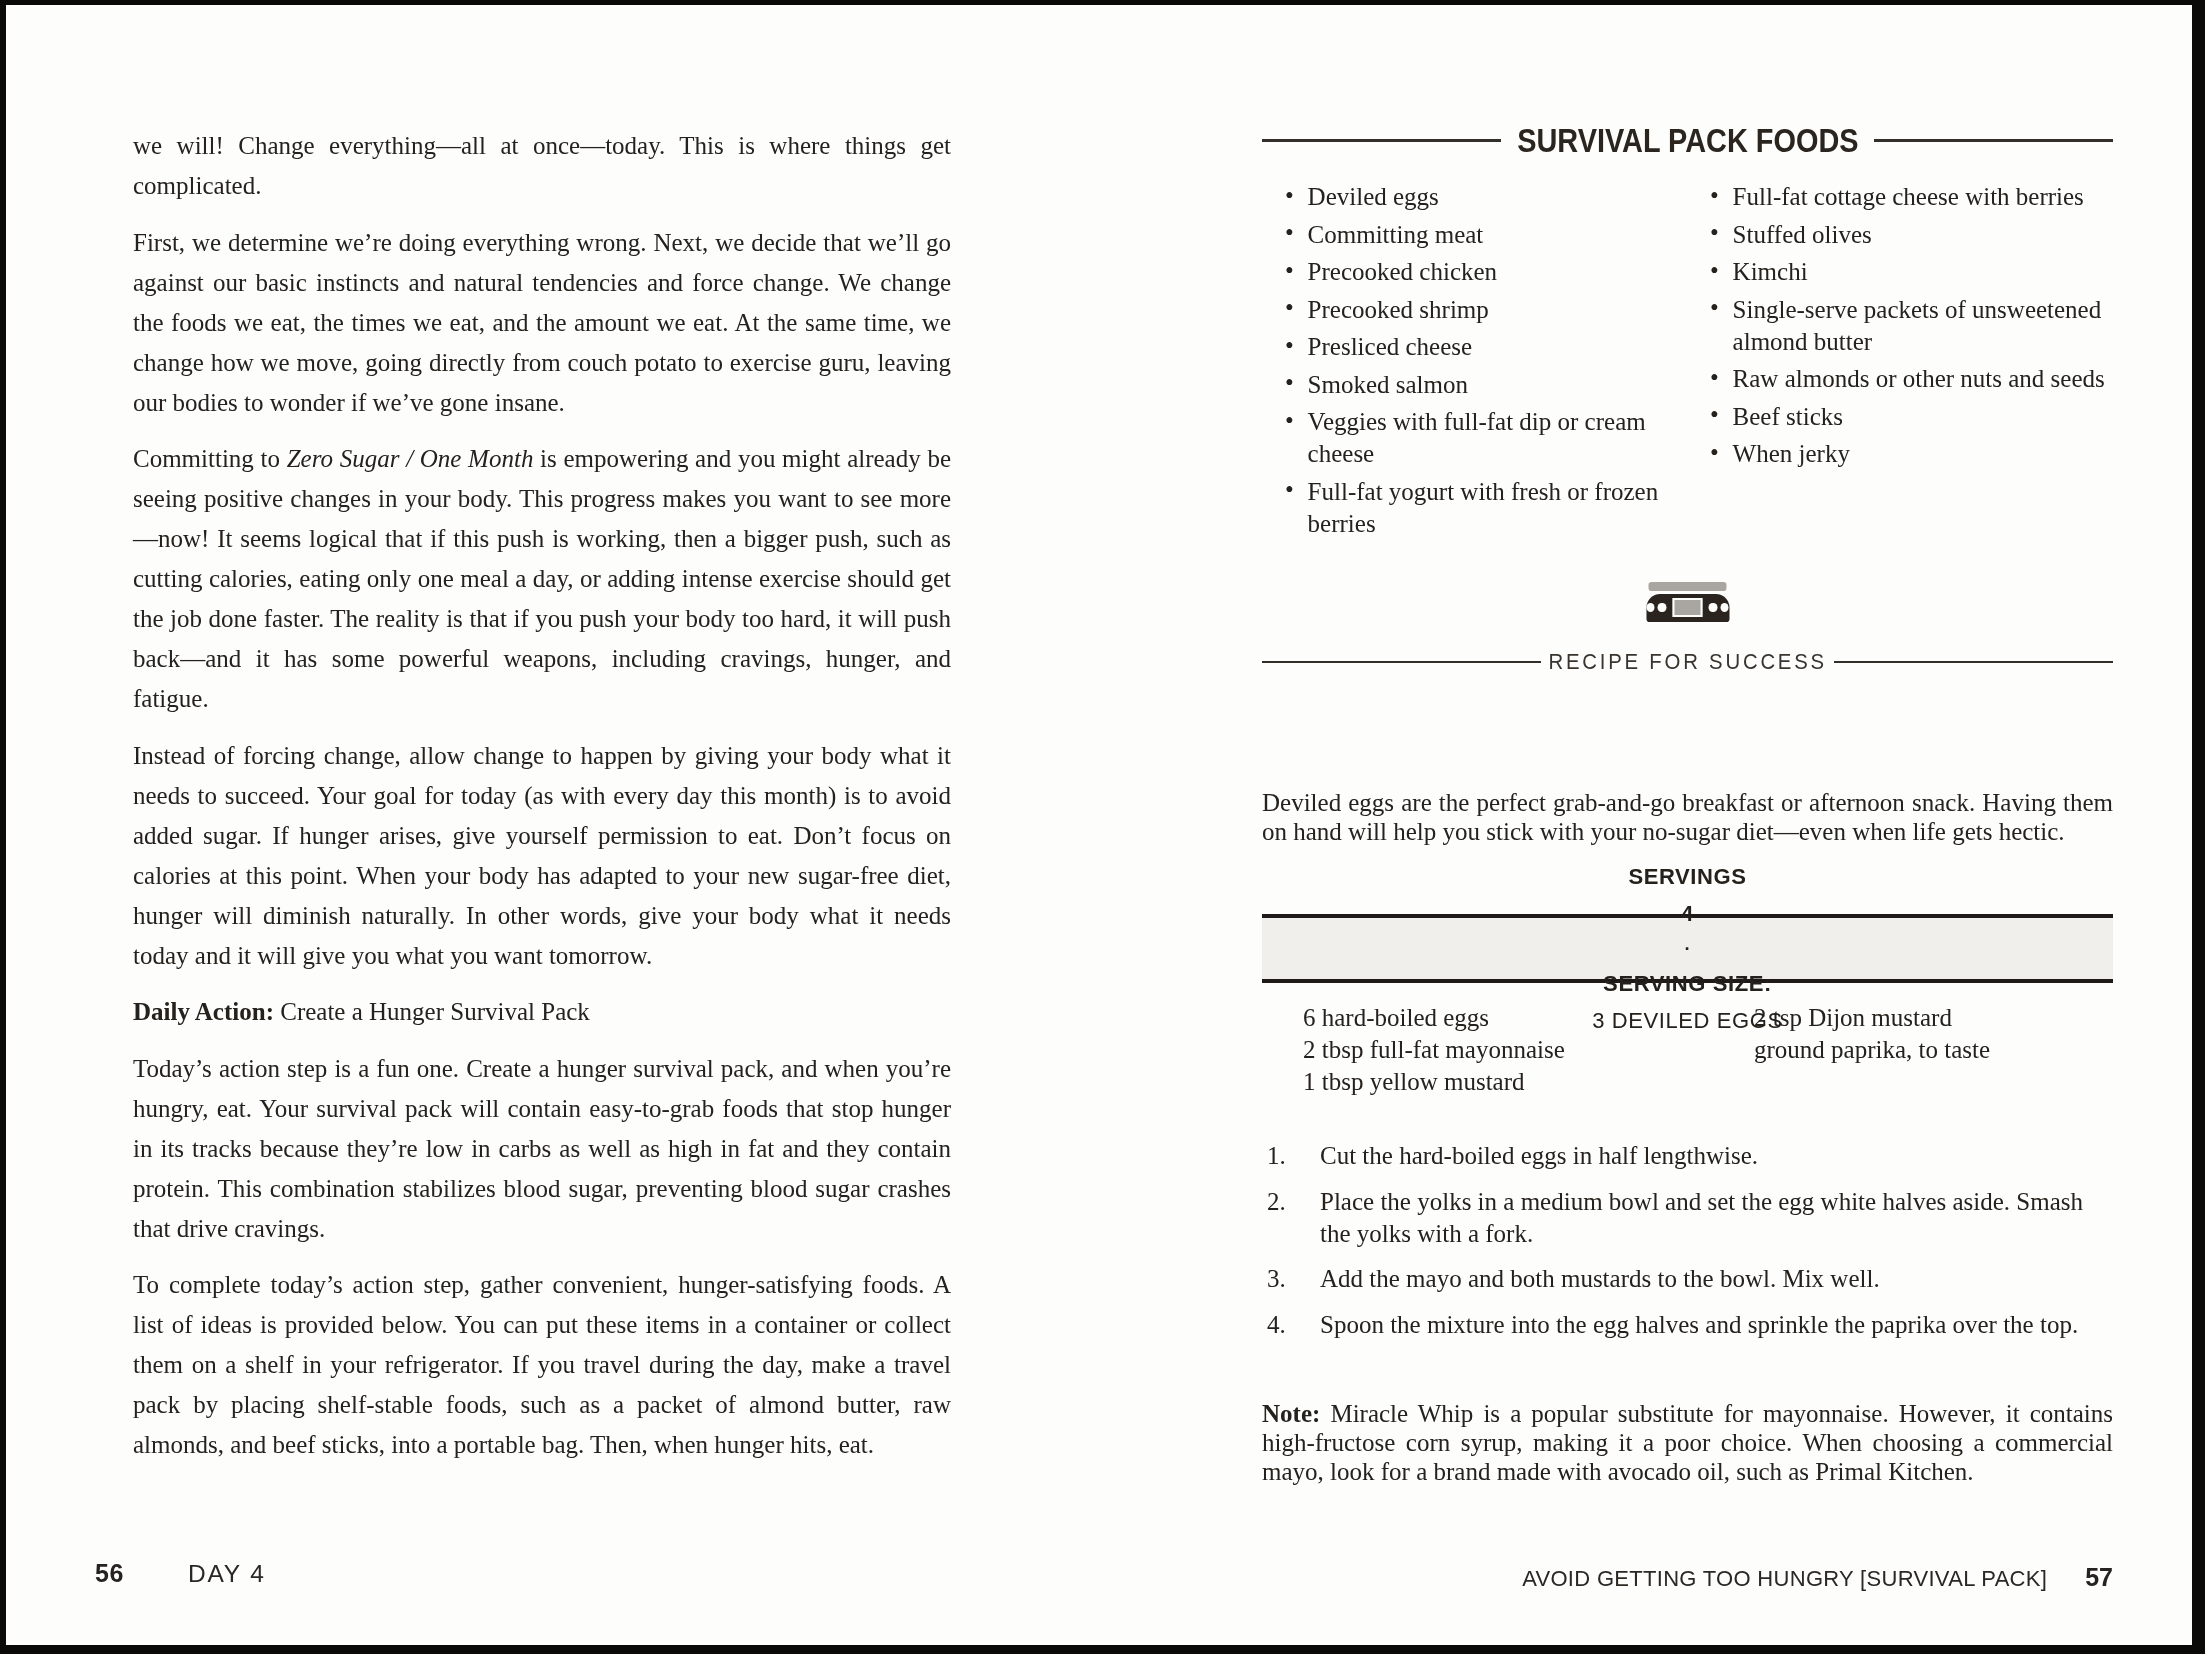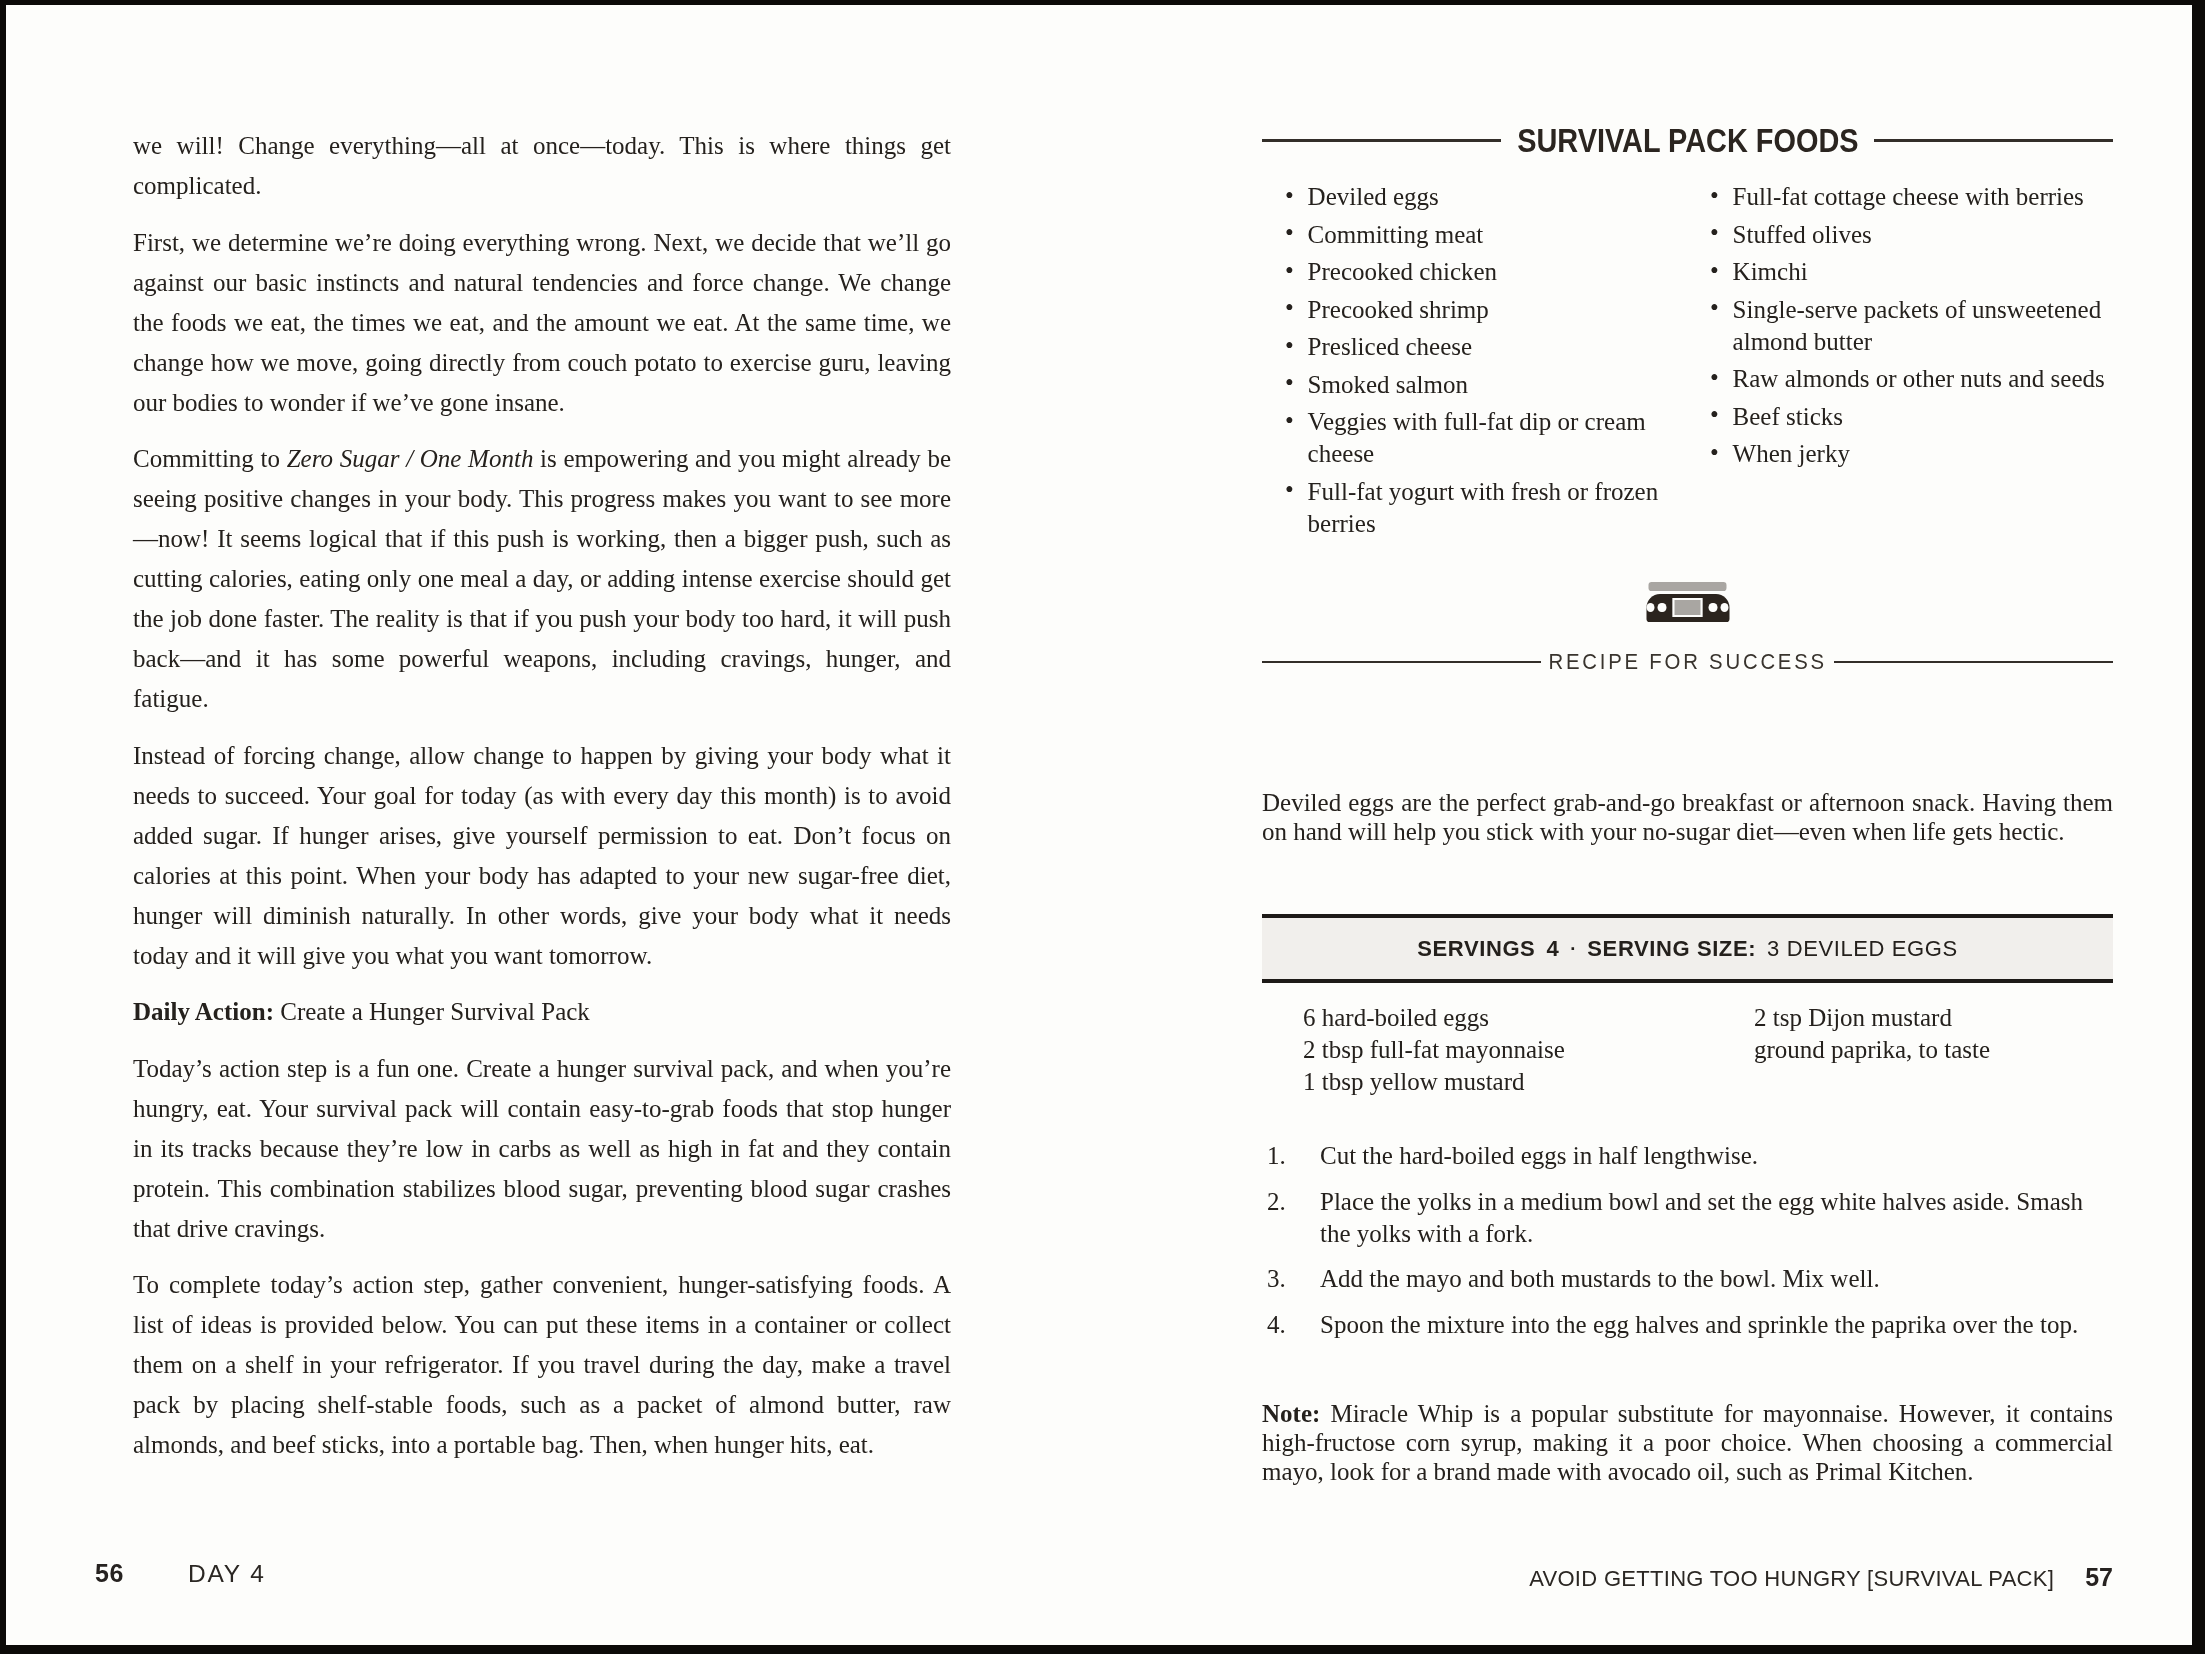--- a/index.html
+++ b/index.html
@@ -49,21 +49,21 @@
   .recipe-title{position:absolute;top:703px;left:0;right:0;text-align:center;}
   .recipe-title span{display:inline-block;font-family:"Liberation Sans","DejaVu Sans",sans-serif;
       font-weight:bold;font-size:57px;line-height:67px;color:#2b241e;white-space:nowrap;
       transform:scaleX(0.72);}
 
   .recipe-desc{position:absolute;top:788px;left:0;right:0;font-size:25px;line-height:29px;text-align:justify;}
 
   .servings-bar{position:absolute;top:914px;left:0;right:0;height:61px;background:#f1efec;
       border-top:4.3px solid #1d1a17;border-bottom:4.3px solid #1d1a17;
       display:flex;align-items:center;justify-content:center;gap:11px;
-      font-family:"Liberation Sans","DejaVu Sans",sans-serif;font-size:22px;color:#24201c;}
+      font-family:"Liberation Sans","DejaVu Sans",sans-serif;font-size:22px;color:#24201c;flex-direction:column;}
   .servings-bar .lab{font-weight:bold;letter-spacing:0.6px;}
   .servings-bar .val{font-weight:bold;letter-spacing:0.6px;}
   .servings-bar .val2{letter-spacing:0.6px;}
   .servings-bar .dot{font-weight:bold;font-size:18.3px;}
 
   .ingredients{position:absolute;top:986px;left:0;right:0;display:flex;font-size:25px;line-height:32px;}
   .ing-col{list-style:none;margin:16px;padding:0;}
   .ing-col.c1{margin-left:41px;width:419px;}
   .ing-col.c2{flex:1;}
 
@@ -71,21 +71,21 @@
   .step{display:flex;margin-bottom:13.5px;font-size:25px;line-height:32px;}
   .step-num{width:58px;flex:none;padding-left:4.9px;box-sizing:border-box;}
   .step-text{flex:1;}
 
   .note{position:absolute;top:1399px;left:0;right:0;font-size:25px;line-height:29px;text-align:justify;}
   .note .bold{font-weight:bold;}
 
   .footer-right{position:absolute;top:1563px;right:0;display:flex;align-items:baseline;gap:31px;
       font-family:"Liberation Sans","DejaVu Sans",sans-serif;}
   .footer-right .chap{font-size:22px;letter-spacing:0.3px;color:#2b2723;}
-  .footer-right .pgnum{font-size:25px;font-weight:bold;color:#262220;}
+  .footer-right .pgnum{font-size:25px;font-weight:bold;color:#262220;margin-left:7px;}
 </style>
 </head>
 <body>
 
 <div class="frame">
   <div class="sheet"></div>
 
   <div class="page-left">
     <p>we will! Change everything—all at once—today. This is where things get complicated.</p>
     <p>First, we determine we’re doing everything wrong. Next, we decide that we’ll go against our basic instincts and natural tendencies and force change. We change the foods we eat, the times we eat, and the amount we eat. At the same time, we change how we move, going directly from couch potato to exercise guru, leaving our bodies to wonder if we’ve gone insane.</p>

